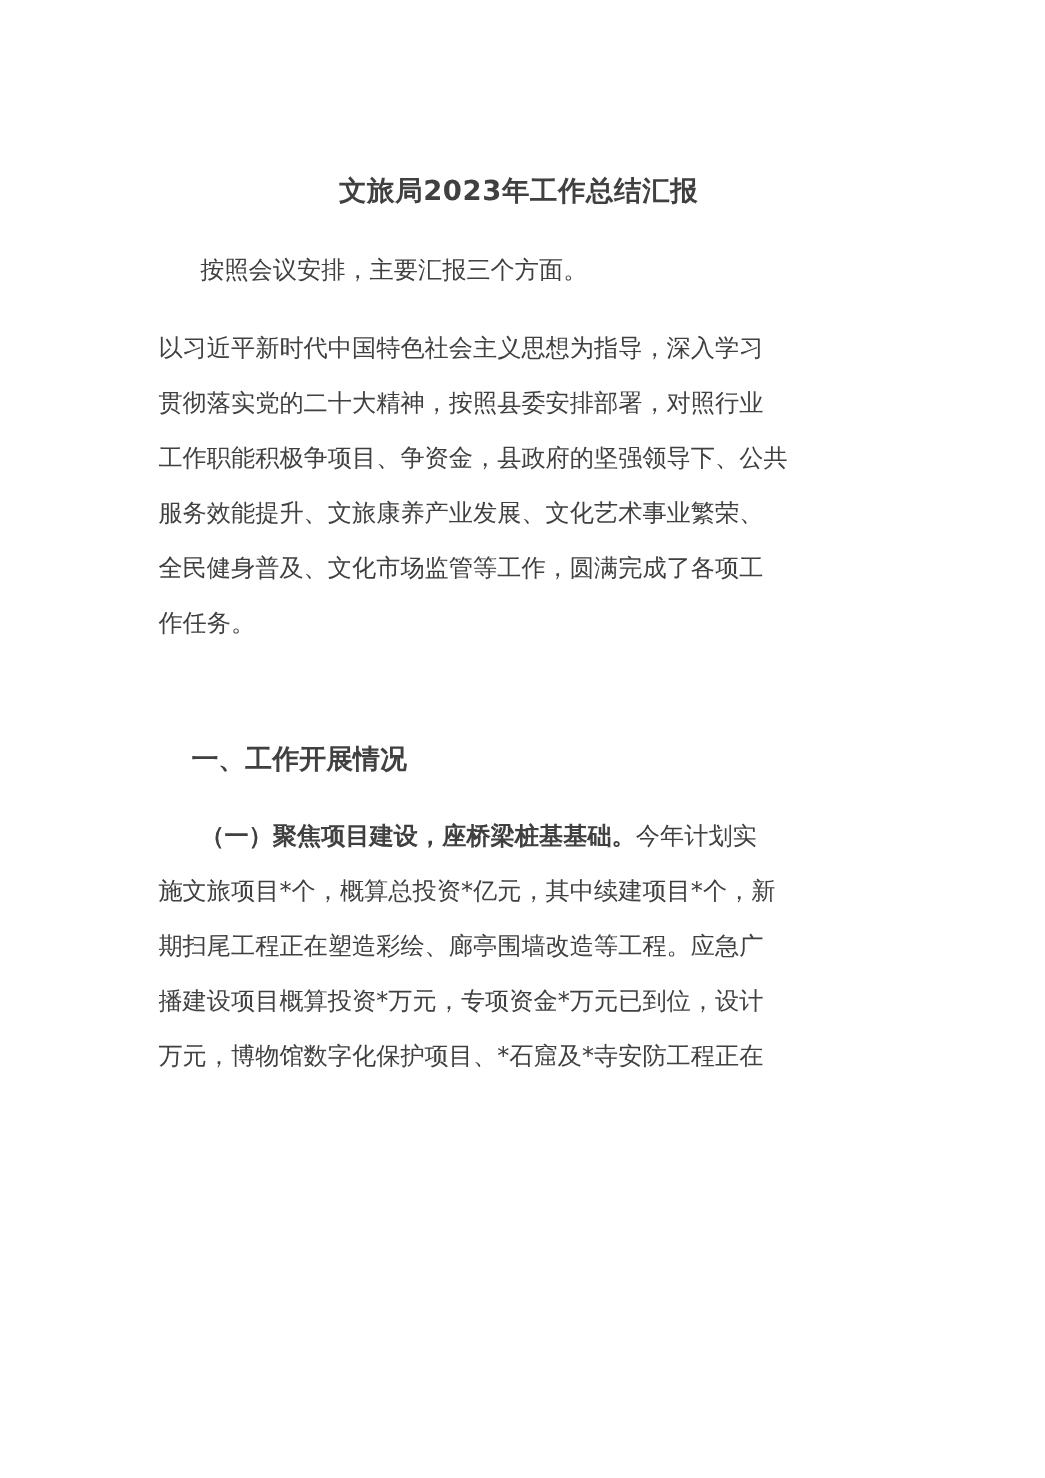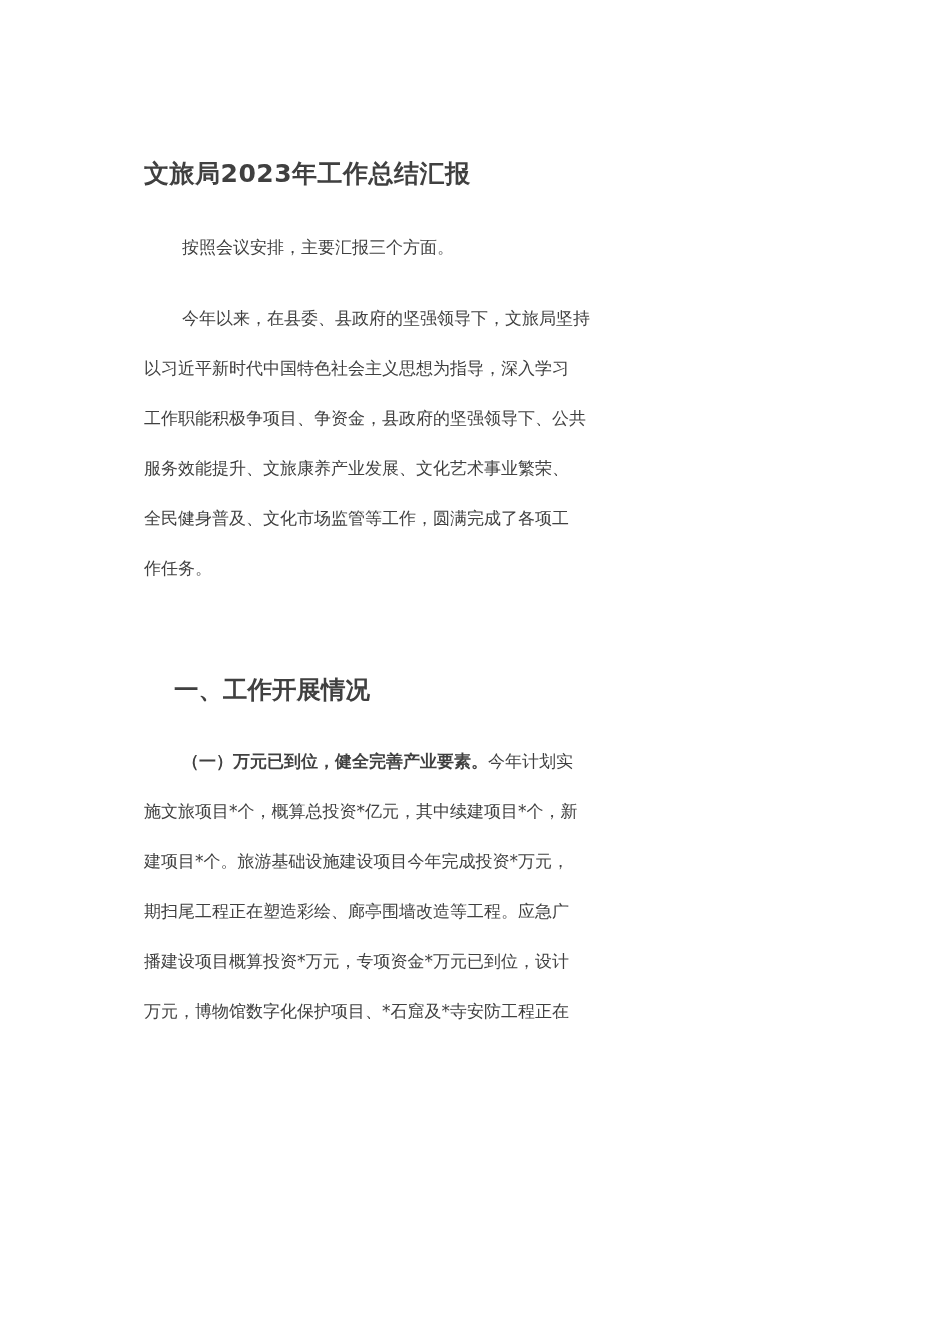--- a/index.html
+++ b/index.html
@@ -19,31 +19,32 @@
       position: absolute;
       left: 144px;
       top: 0;
       width: 655px;
     }
     .doc-title {
       position: absolute;
       top: 156px;
       left: 0;
       width: 655px;
+      text-align: center;
       font-size: 25px;
       font-weight: bold;
       line-height: 36px;
       color: #404040;
       letter-spacing: 0.5px;
     }
     .para {
       position: absolute;
       left: 0;
       width: 655px;
-      font-size: 17px;
+      font-size: 22px;
       line-height: 50px;
       text-indent: 38px;
       text-align: justify;
       letter-spacing: 0px;
       margin: 0;
     }
     .p-intro { top: 222px; }
     .p-summary { top: 293px; }
     .h1 {
       position: absolute;
@@ -66,32 +67,31 @@
 </head>
 <body>
 
 <div class="page">
 
   <div class="doc-title">文旅局2023年工作总结汇报</div>
 
   <p class="para p-intro">按照会议安排，主要汇报三个方面。</p>
 
   <div class="para p-summary" style="text-indent:0">
-    <span class="line indent">今年以来，在县委、县政府的坚强领导下，文旅局坚持</span>
     <span class="line">以习近平新时代中国特色社会主义思想为指导，深入学习</span>
+    <span class="line">贯彻落实党的二十大精神，按照县委安排部署，对照行业</span>
     <span class="line">工作职能积极争项目、争资金，县政府的坚强领导下、公共</span>
     <span class="line">服务效能提升、文旅康养产业发展、文化艺术事业繁荣、</span>
     <span class="line">全民健身普及、文化市场监管等工作，圆满完成了各项工</span>
     <span class="line">作任务。</span>
   </div>
 
   <h2 class="h1">一、工作开展情况</h2>
 
   <div class="para p-section" style="text-indent:0">
-    <span class="line indent-sub"><span class="bold">（一）万元已到位，健全完善产业要素。</span><span>今年计划实</span></span>
+    <span class="line indent-sub"><span class="bold">（一）聚焦项目建设，座桥梁桩基基础。</span><span>今年计划实</span></span>
     <span class="line">施文旅项目*个，概算总投资*亿元，其中续建项目*个，新</span>
-    <span class="line">建项目*个。旅游基础设施建设项目今年完成投资*万元，</span>
     <span class="line">期扫尾工程正在塑造彩绘、廊亭围墙改造等工程。应急广</span>
     <span class="line">播建设项目概算投资*万元，专项资金*万元已到位，设计</span>
     <span class="line">万元，博物馆数字化保护项目、*石窟及*寺安防工程正在</span>
   </div>
 
 </div>
 
 </body></html>

